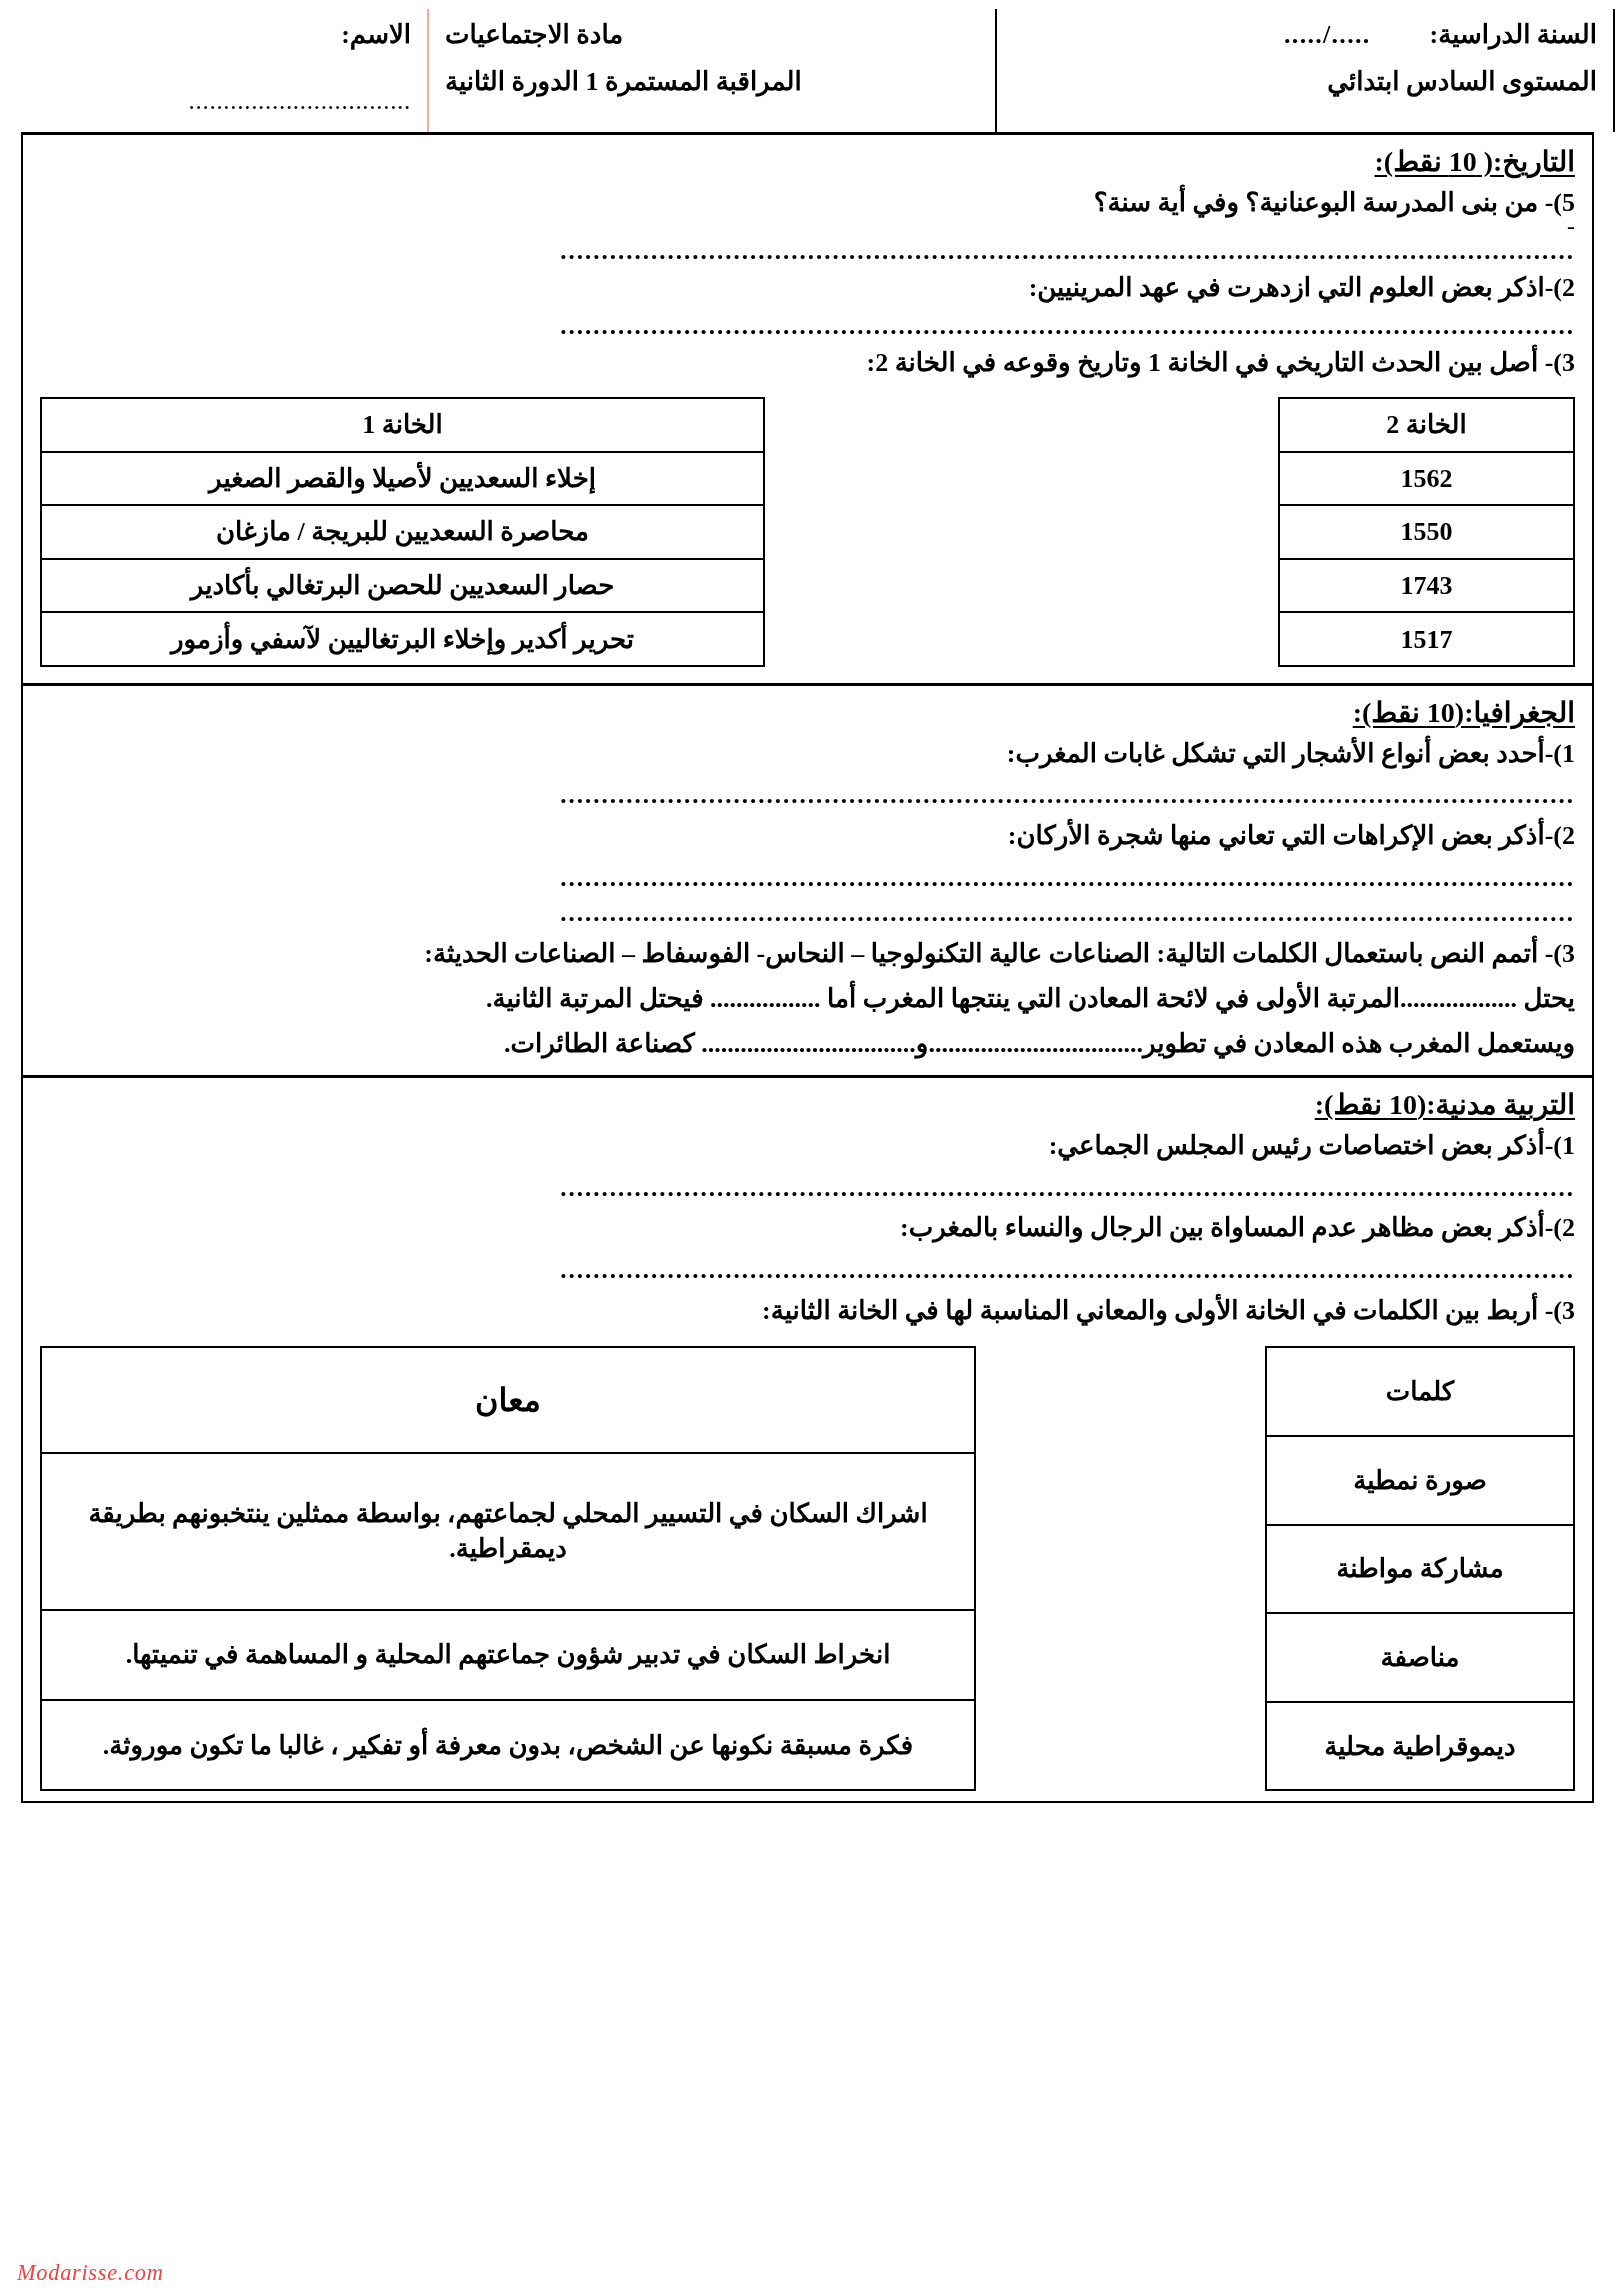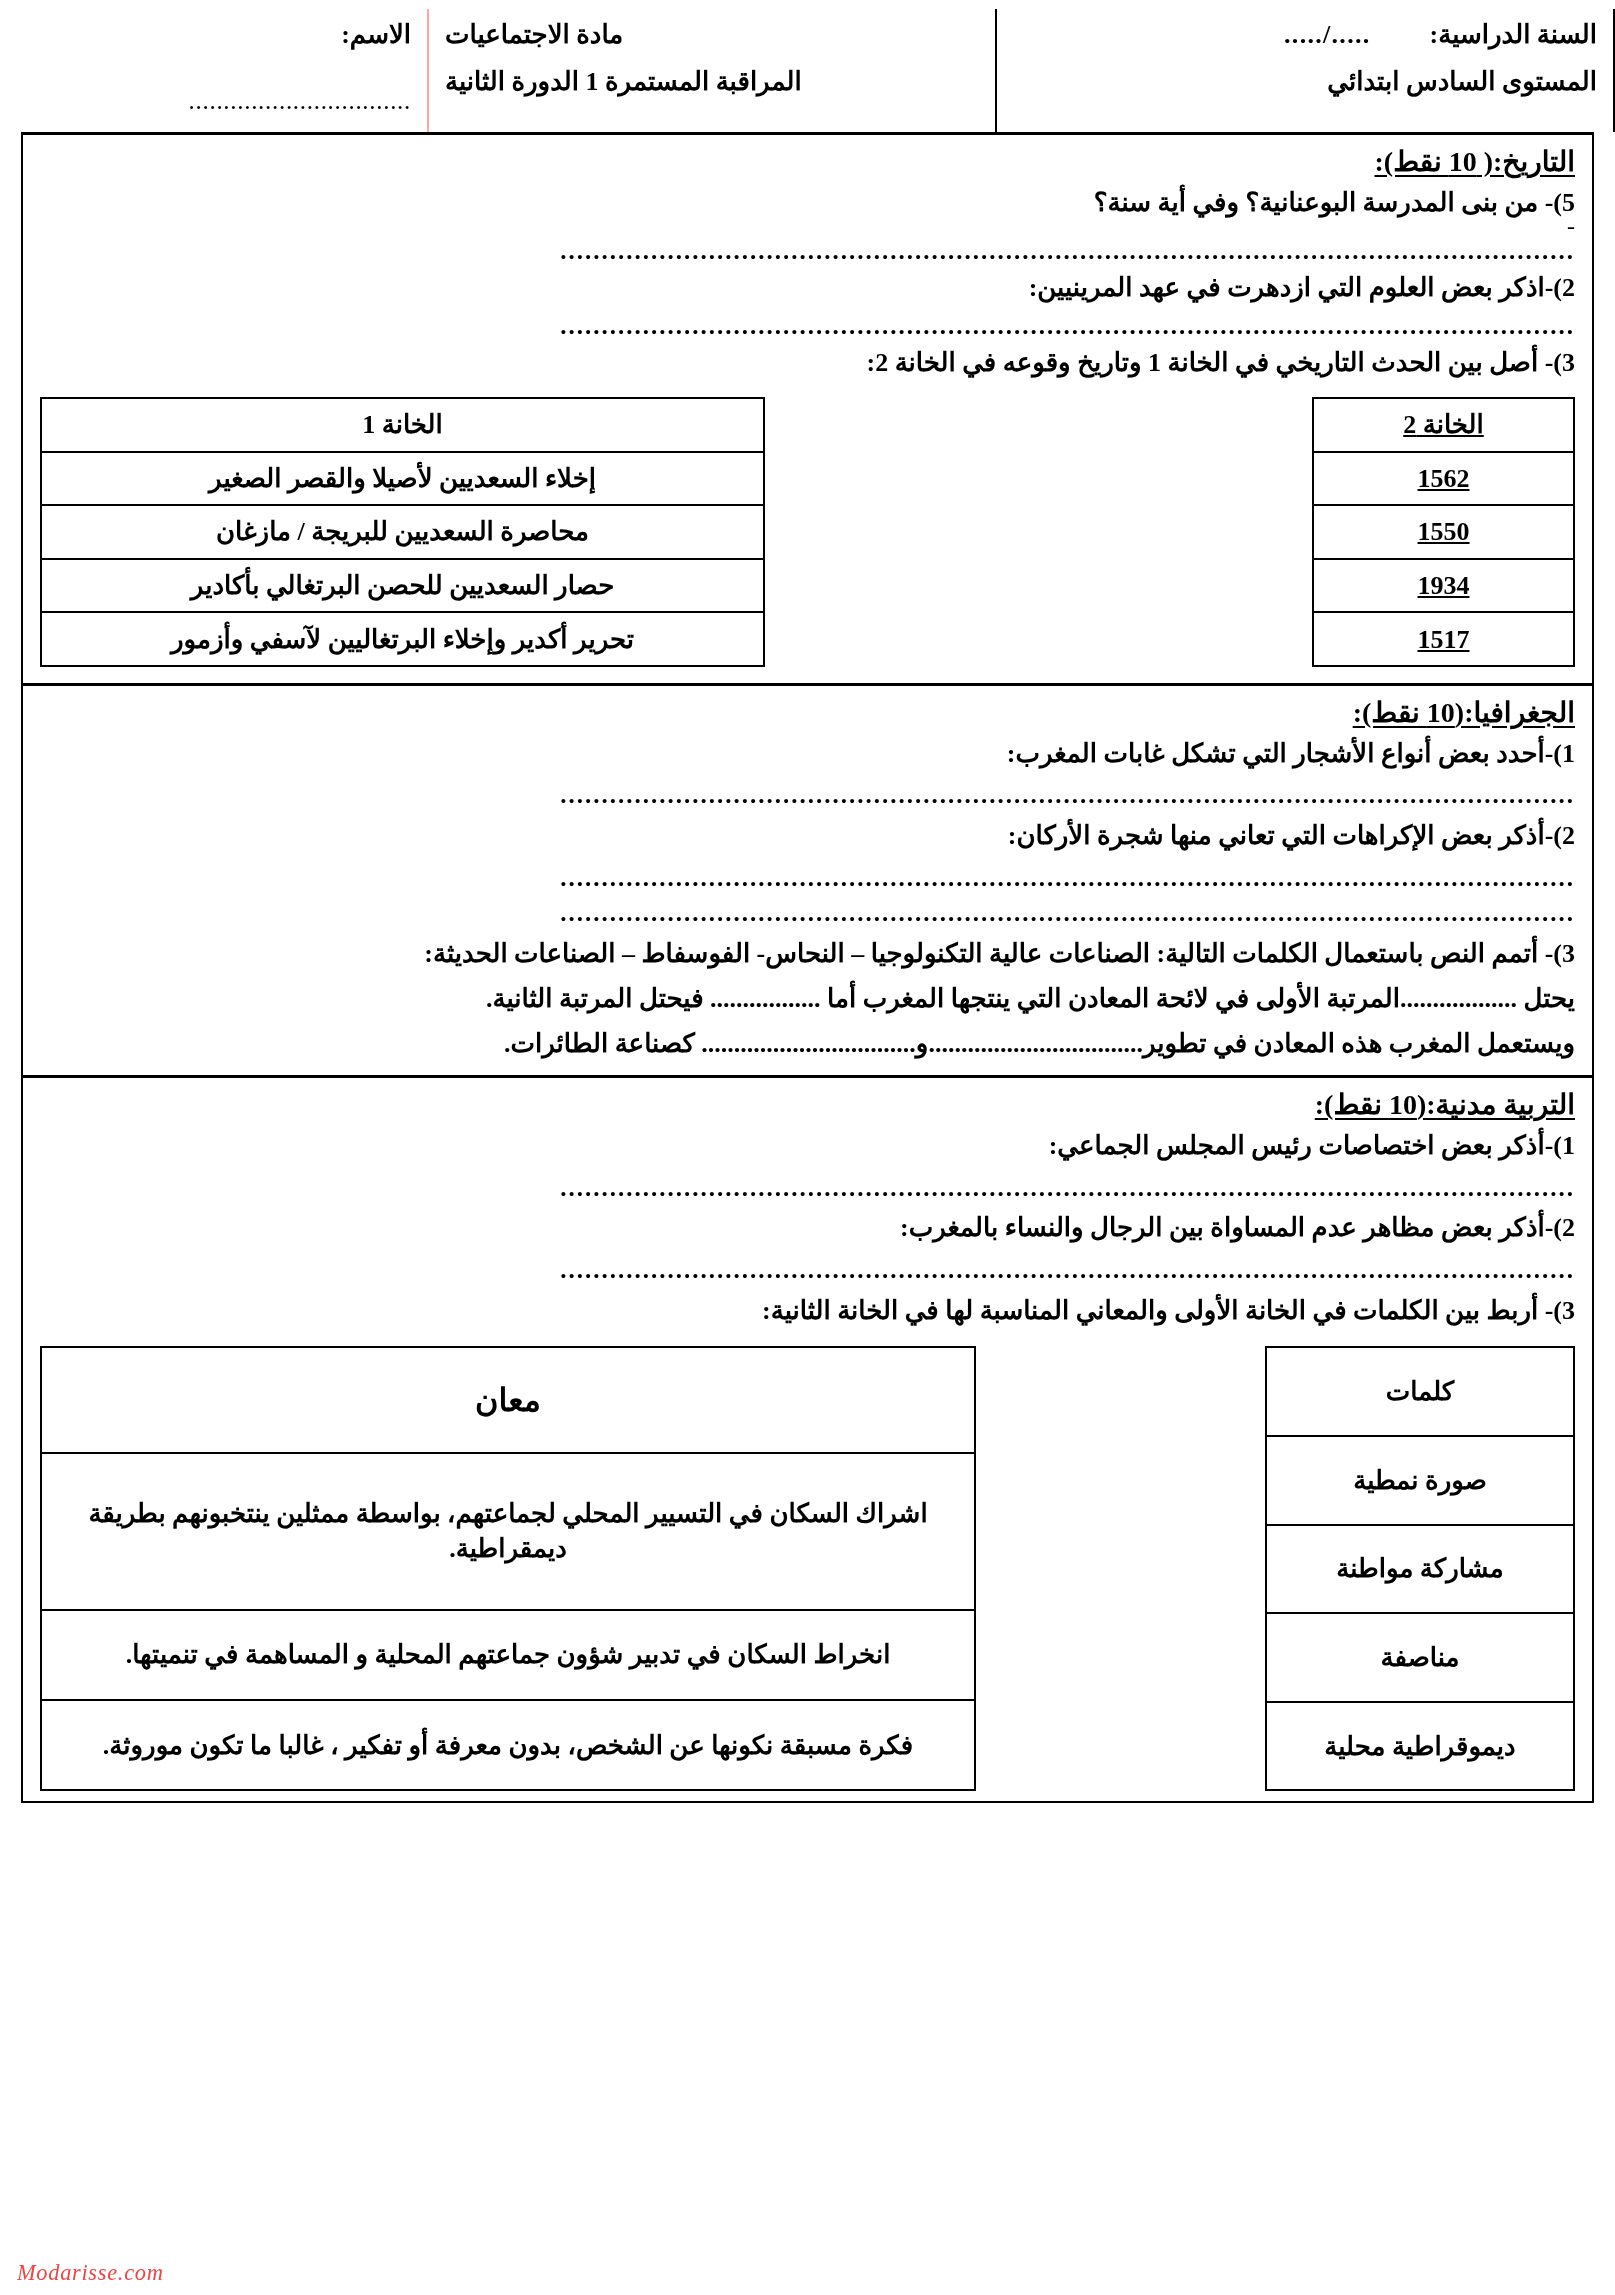--- a/index.html
+++ b/index.html
@@ -113,21 +113,21 @@
     font-weight:700;
     text-align:center;
     padding:5.3px 9.2px;
     line-height:1.35;
   }
   table.box td.head{font-weight:700;}
 
   
   .hist-right{width:725px;}
   .hist-right td{height:41px;}
-  .hist-left{width:263px;text-decoration:underline;}
+  .hist-left{width:297px;}
   .hist-left td{height:41px;}
   .hist-spacer{flex:1 1 auto;}
 
   
   .civ-wrap{display:flex;flex-direction:row;justify-content:space-between;margin-top:5.3px;}
   .civ-right{width:310px;}
   .civ-right td{height:76px;font-size:25px;}
   .civ-left{width:936px;}
   .civ-left td{font-size:22.4px;font-weight:700;line-height:1.45;padding:6.6px 10.5px;}
   .civ-left td.head{font-size:32px;text-align:center;}
@@ -189,21 +189,21 @@
               <tr>
                 <td class="head">الخانة 2</td>
               </tr>
           <tr>
                 <td>1562</td>
               </tr>
           <tr>
                 <td>1550</td>
               </tr>
           <tr>
-                <td>1934</td>
+                <td>1743</td>
               </tr>
           <tr>
                 <td>1517</td>
               </tr>
         </tbody>
           </table>
 
         <div class="hist-spacer"></div>
 
         <table class="box hist-right">

